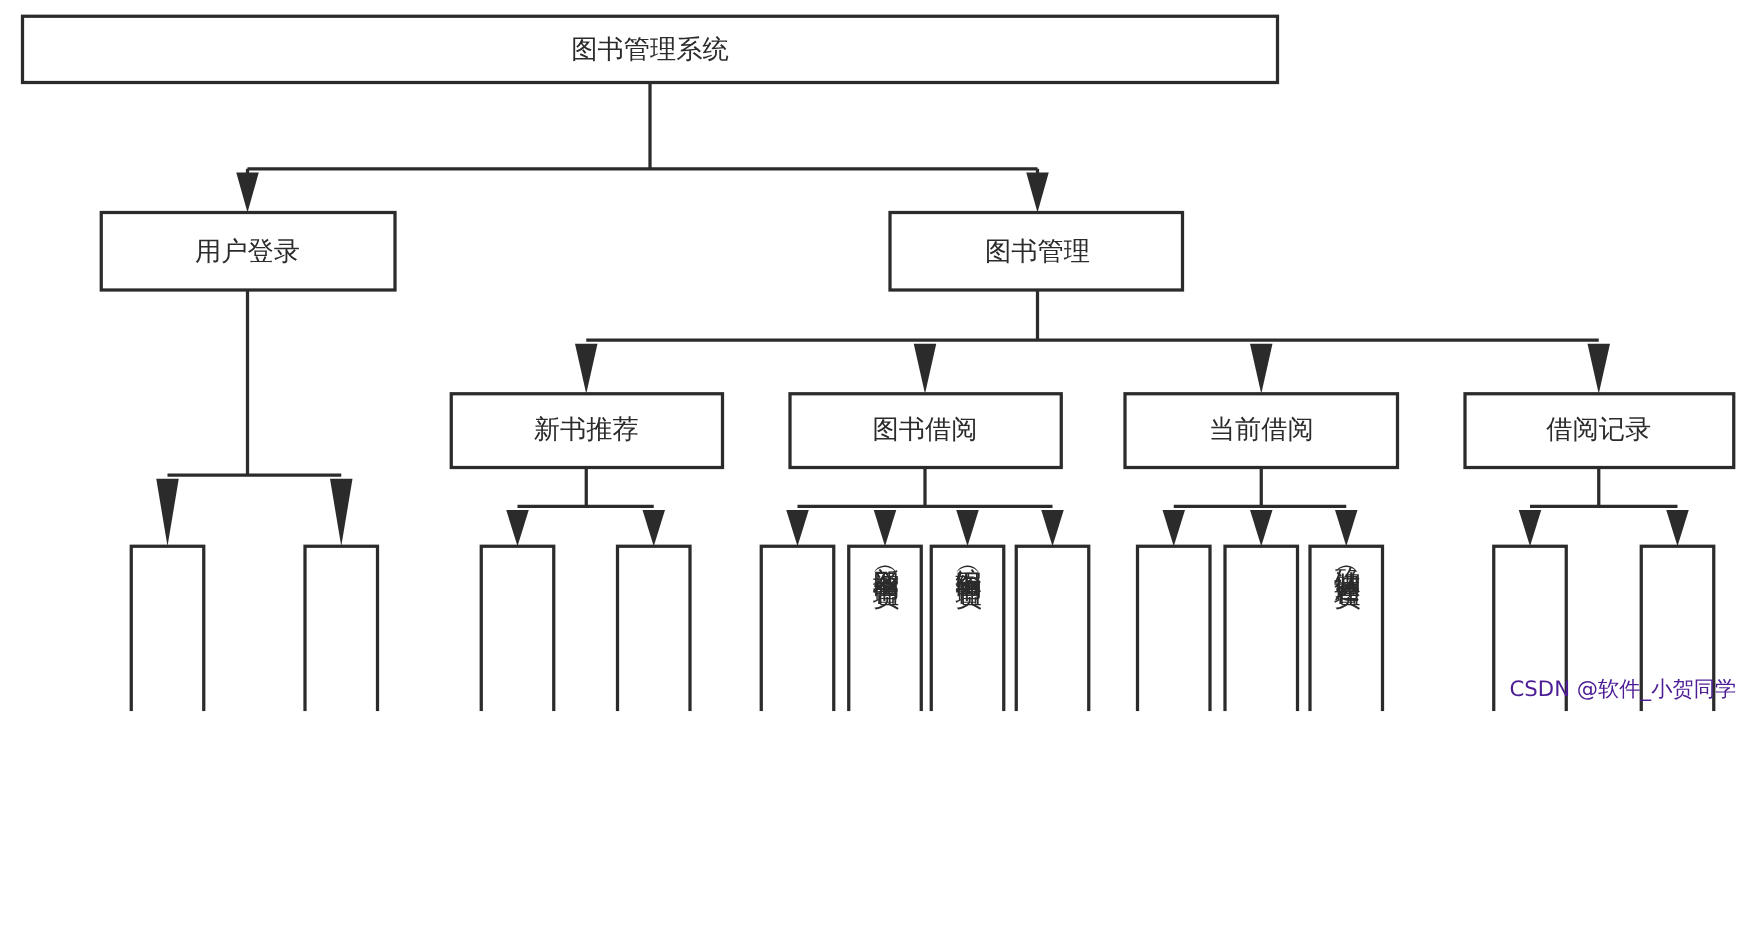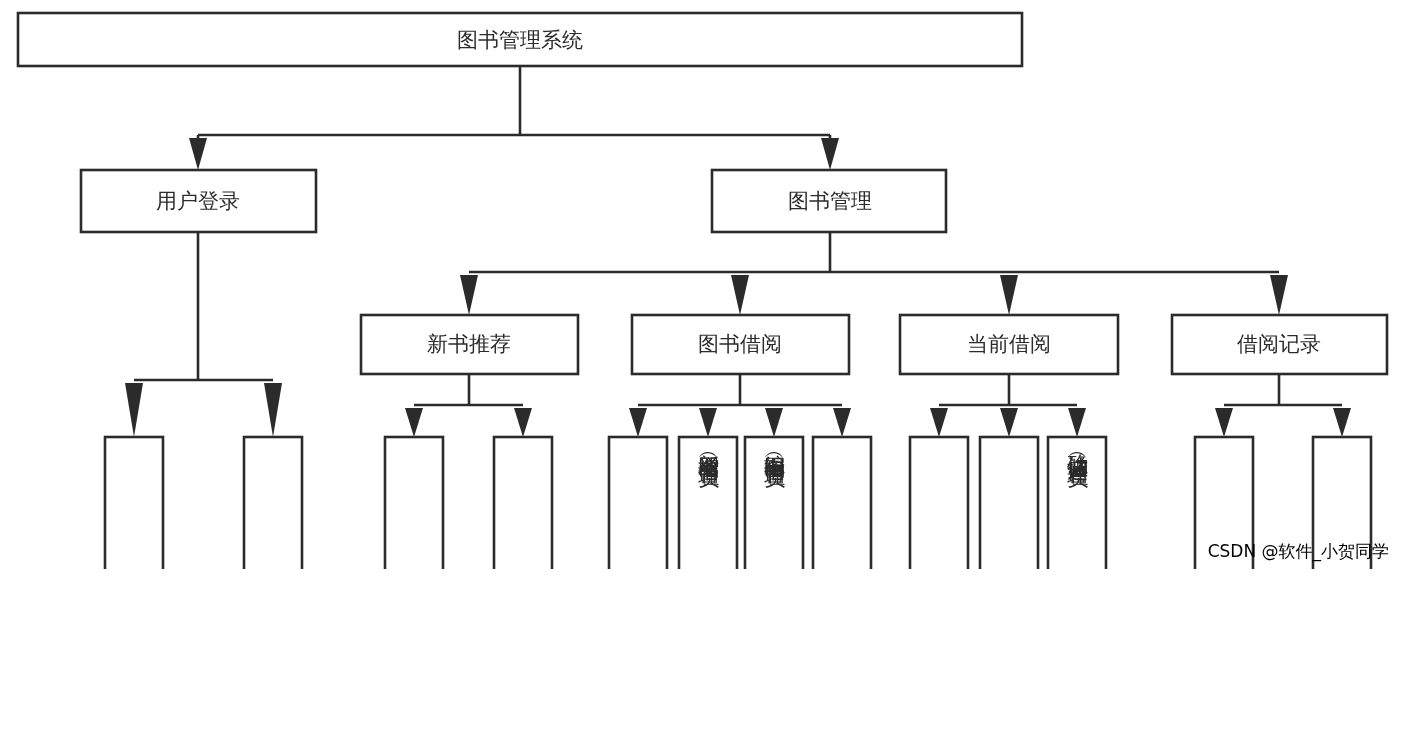--- a/index.html
+++ b/index.html
@@ -64,21 +64,21 @@
     letter-spacing: 2px;
     white-space: nowrap;
     text-align: center;
   }
   .watermark {
     position: absolute;
     right: 16px;
     bottom: 6px;
     font-family: "DejaVu Sans", "Liberation Sans", sans-serif;
     font-size: 17px;
-    color: #000000;
+    color: #4c1d95;
     white-space: nowrap;
     user-select: none;
   }
 </style>
 </head>
 <body>
 
 <div id="diagram-root">
 
   <svg id="flow-svg" viewBox="0 0 1405 747">

